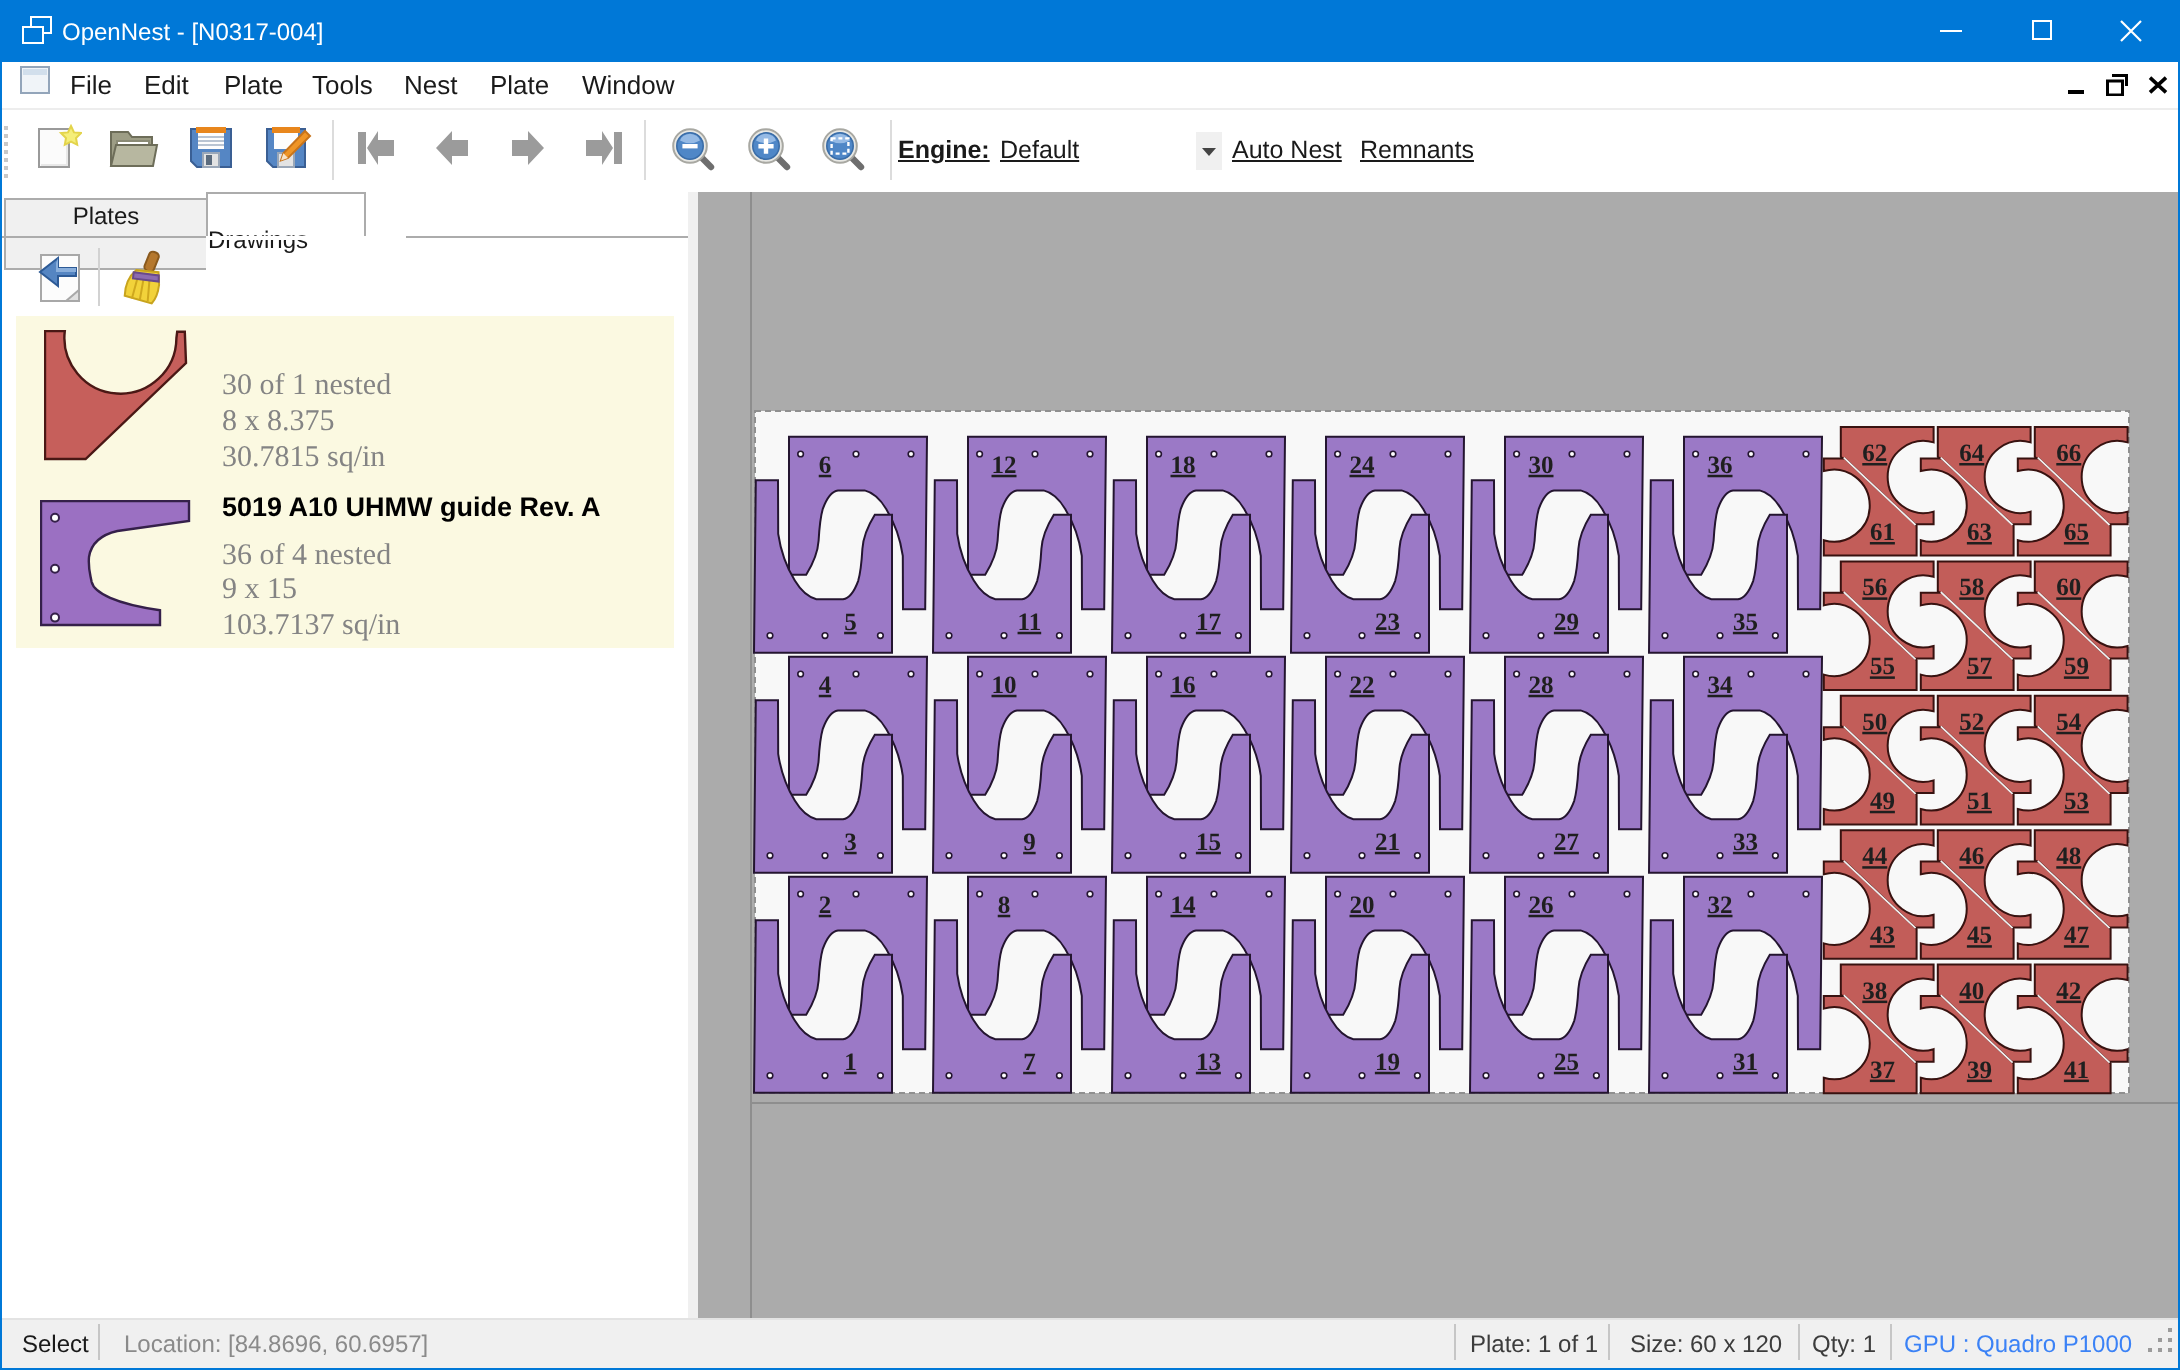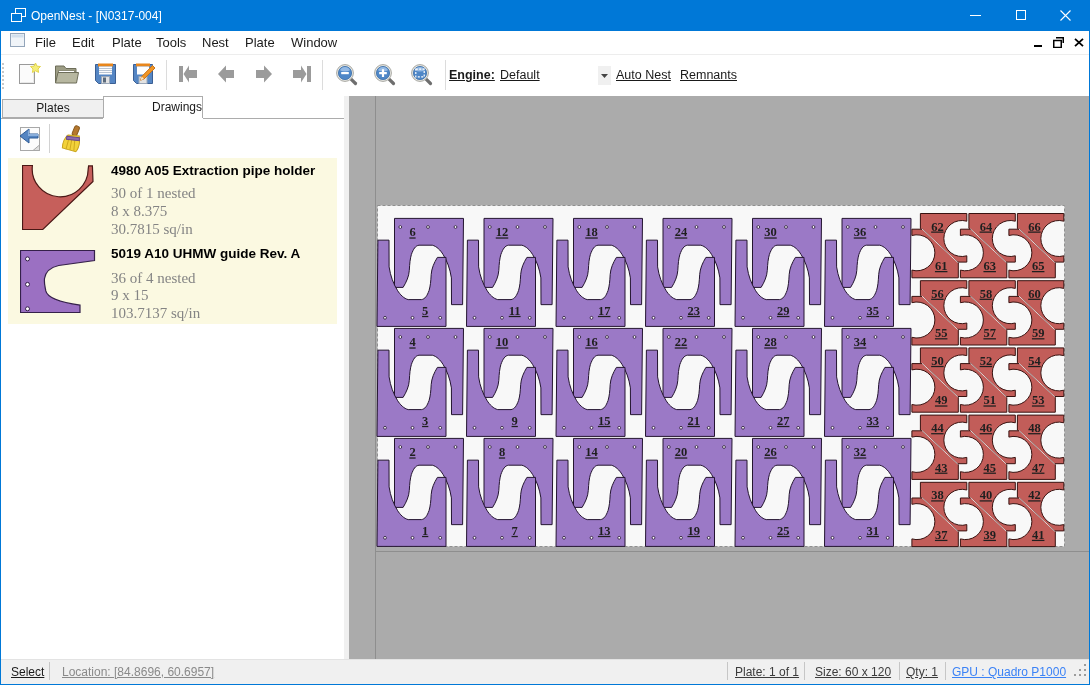--- a/index.html
+++ b/index.html
@@ -3,21 +3,21 @@
 * { margin:0; padding:0; box-sizing:border-box; }
 html,body { width:1090px; height:685px; overflow:hidden; }
 body { font-family:"Liberation Sans",sans-serif; }
 .win { position:relative; width:1090px; height:685px; background:#fff; }
 .abs { position:absolute; }
 .mi { position:absolute; top:35px; font-size:13px; color:#1a1a1a; }
 .tsep { position:absolute; top:60px; width:1px; height:30px; background:#dcdcdc; }
 .ttxt { position:absolute; top:68px; font-size:12.5px; color:#1a1a1a;text-decoration:underline; }
 .it { font-weight:bold; font-size:13.5px; color:#000; position:absolute; }
 .id { font-size:15px; color:#848484; position:absolute;font-family:Liberation Serif, serif; }
-.st { position:absolute; top:665px; font-size:12px; color:#3c3c3c;text-decoration:underline; }
+.st { position:absolute; top:665px; font-size:12px; color:#3c3c3c; }
 .ssep { position:absolute; top:662px; width:1px; height:18px; background:#c6c6c6; }
 .pn { font-family:"Liberation Serif",serif; font-weight:bold; font-size:12.5px; fill:#1f1f1f;
   text-anchor:middle; text-decoration:underline; }
 </style></head><body>
 <div class="win">
 
 <div class="abs" style="left:0;top:0;width:1090px;height:31px;background:#0078d7"></div>
 <svg class="abs" style="left:11px;top:8px" width="16" height="16" viewBox="0 0 16 16">
   <rect x="4.5" y="0.5" width="10" height="8" fill="none" stroke="#fff"></rect>
   <rect x="0.5" y="5.5" width="10" height="8" fill="#0078d7" stroke="#fff"></rect>
@@ -136,42 +136,41 @@
  <path d="M6.2 10.1 H13.8 M10 6.3 V13.9" stroke="#fff" stroke-width="2.2"></path>
 </svg>
 <svg class="abs" style="left:410px;top:63px" width="24" height="24" viewBox="0 0 24 24">
  <path d="M15.8 15.8 L20.5 20.5" stroke="#6e6e6e" stroke-width="3.2" stroke-linecap="round"></path>
  <circle cx="10" cy="10" r="8.4" fill="#e8e8e4" stroke="#a8a8a2" stroke-width="1"></circle>
  <circle cx="10" cy="10" r="6.6" fill="#4f87c7" stroke="#3a6da8" stroke-width="0.8"></circle>
  <path d="M5 7.2 Q10 10 15 7.2 Q14 4.2 10 3.9 Q6 4.2 5 7.2 Z" fill="#9cc0e8" opacity="0.9"></path>
  <rect x="5.8" y="6.2" width="8.4" height="7.6" fill="none" stroke="#fff" stroke-width="1.2" stroke-dasharray="2 1.4"></rect>
 </svg>
 
-<div class="abs" style="left:2px;top:99px;width:101px;height:19px;background:#f0f0f0;border:1px solid #acacac;border-right:none;font-size:12px;color:#1a1a1a;text-align:center;padding-top:1px">Plates</div>
+<div class="abs" style="left:2px;top:99px;width:101px;height:36px;background:#f0f0f0;border:1px solid #acacac;border-right:none;font-size:12px;color:#1a1a1a;text-align:center;padding-top:1px">Plates</div>
 <div class="abs" style="left:0;top:118px;width:344px;height:1px;background:#acacac"></div>
-<div class="abs" style="left:103px;top:96px;width:100px;height:23px;background:#fff;border:1px solid #acacac;border-bottom:none;font-size:12px;color:#1a1a1a;text-align:right;padding-top:3px;z-index:2">Drawings</div>
+<div class="abs" style="left:103px;top:96px;width:80px;height:23px;background:#fff;border:1px solid #acacac;border-bottom:none;font-size:12px;color:#1a1a1a;text-align:left;padding-top:16px;z-index:2">Drawings</div>
 <div class="abs" style="left:103px;top:118px;width:100px;height:2px;background:#fff;z-index:3"></div>
 <svg class="abs" style="left:17px;top:126px" width="26" height="26" viewBox="0 0 26 26">
  <rect x="3.5" y="1.5" width="19" height="23" fill="#fcfcfc" stroke="#a8a8a8"></rect>
  <path d="M16 24.5 L22.5 19 V24.5 Z" fill="#e0e0e0" stroke="#a8a8a8"></path>
  <path d="M21 8 L21 12 L12 12 L12 17 L3 10 L12 3 L12 8 Z" fill="#5585c2" stroke="#2d5a96"></path>
  <path d="M21 8 L21 10 L11 10 L11 5.5 L12 3 L12 8 Z" fill="#89aedb"></path>
 </svg>
 <div class="abs" style="left:49px;top:124px;width:1px;height:29px;background:#d2d2d2"></div>
 <svg class="abs" style="left:59px;top:124px;transform:rotate(10deg)" width="24" height="28" viewBox="0 0 24 28">
  <rect x="13" y="1" width="5" height="10" rx="2" fill="#b5782e" stroke="#8a5a1e" transform="rotate(12 15 6)"></rect>
  <path d="M8 12 L19 10 L21 16 Q22 22 20 26 L6 26 Q4 18 8 12 Z" fill="#f2d23a" stroke="#c8a41e" transform="rotate(6 13 18)"></path>
  <path d="M9 26 L10 15 M13 26 L13 14 M17 26 L16 15" stroke="#cfa81e" fill="none"></path>
  <path d="M7.5 13.5 L20 11.5 L20.8 14.5 L8 16.5 Z" fill="#8c6bb0" stroke="#6a4a8a" transform="rotate(6 13 14)"></path>
 </svg>
 <div class="abs" style="left:8px;top:158px;width:329px;height:166px;background:#fbf9e1"></div>
 <svg class="abs" style="left:22px;top:165px" width="72" height="67" viewBox="0 0 72 67">
  <path d="M0.5 0.5 L10.4 0.5 A28 28 0 1 0 66.2 4.1 L66.6 0.9 L70.4 0.9 L71 16.5 L20.8 64.5 L0.5 64.5 Z" fill="#c65f5b" stroke="#4a1815" stroke-width="1.2"></path>
 </svg>
-<div class="it" style="left:111px;top:163px">4980 A05 Extraction pipe holder</div>
 <div class="id" style="left:111px;top:185px">30 of 1 nested</div>
 <div class="id" style="left:111px;top:203px">8 x 8.375</div>
 <div class="id" style="left:111px;top:221px">30.7815 sq/in</div>
 <svg class="abs" style="left:20px;top:250px" width="76" height="64" viewBox="0 0 76 64">
  <path d="M0.5 0.5 H74.5 L74.5 10.5 L38.7 15.5 C30 17.5,25.5 22,24.5 28.5 C24 34,25 36.5,25.8 40.9 C27 46.5,38 52,60 55.1 L60 62.5 L0.5 62.5 Z" fill="#9b70c2" stroke="#35204a" stroke-width="1.2"></path>
  <circle cx="7.5" cy="8.9" r="2" fill="#fff" stroke="#35204a"></circle>
  <circle cx="7.5" cy="34.4" r="2" fill="#fff" stroke="#35204a"></circle>
  <circle cx="7.5" cy="58.8" r="2" fill="#fff" stroke="#35204a"></circle>
 </svg>
 <div class="it" style="left:111px;top:246px">5019 A10 UHMW guide Rev. A</div>

